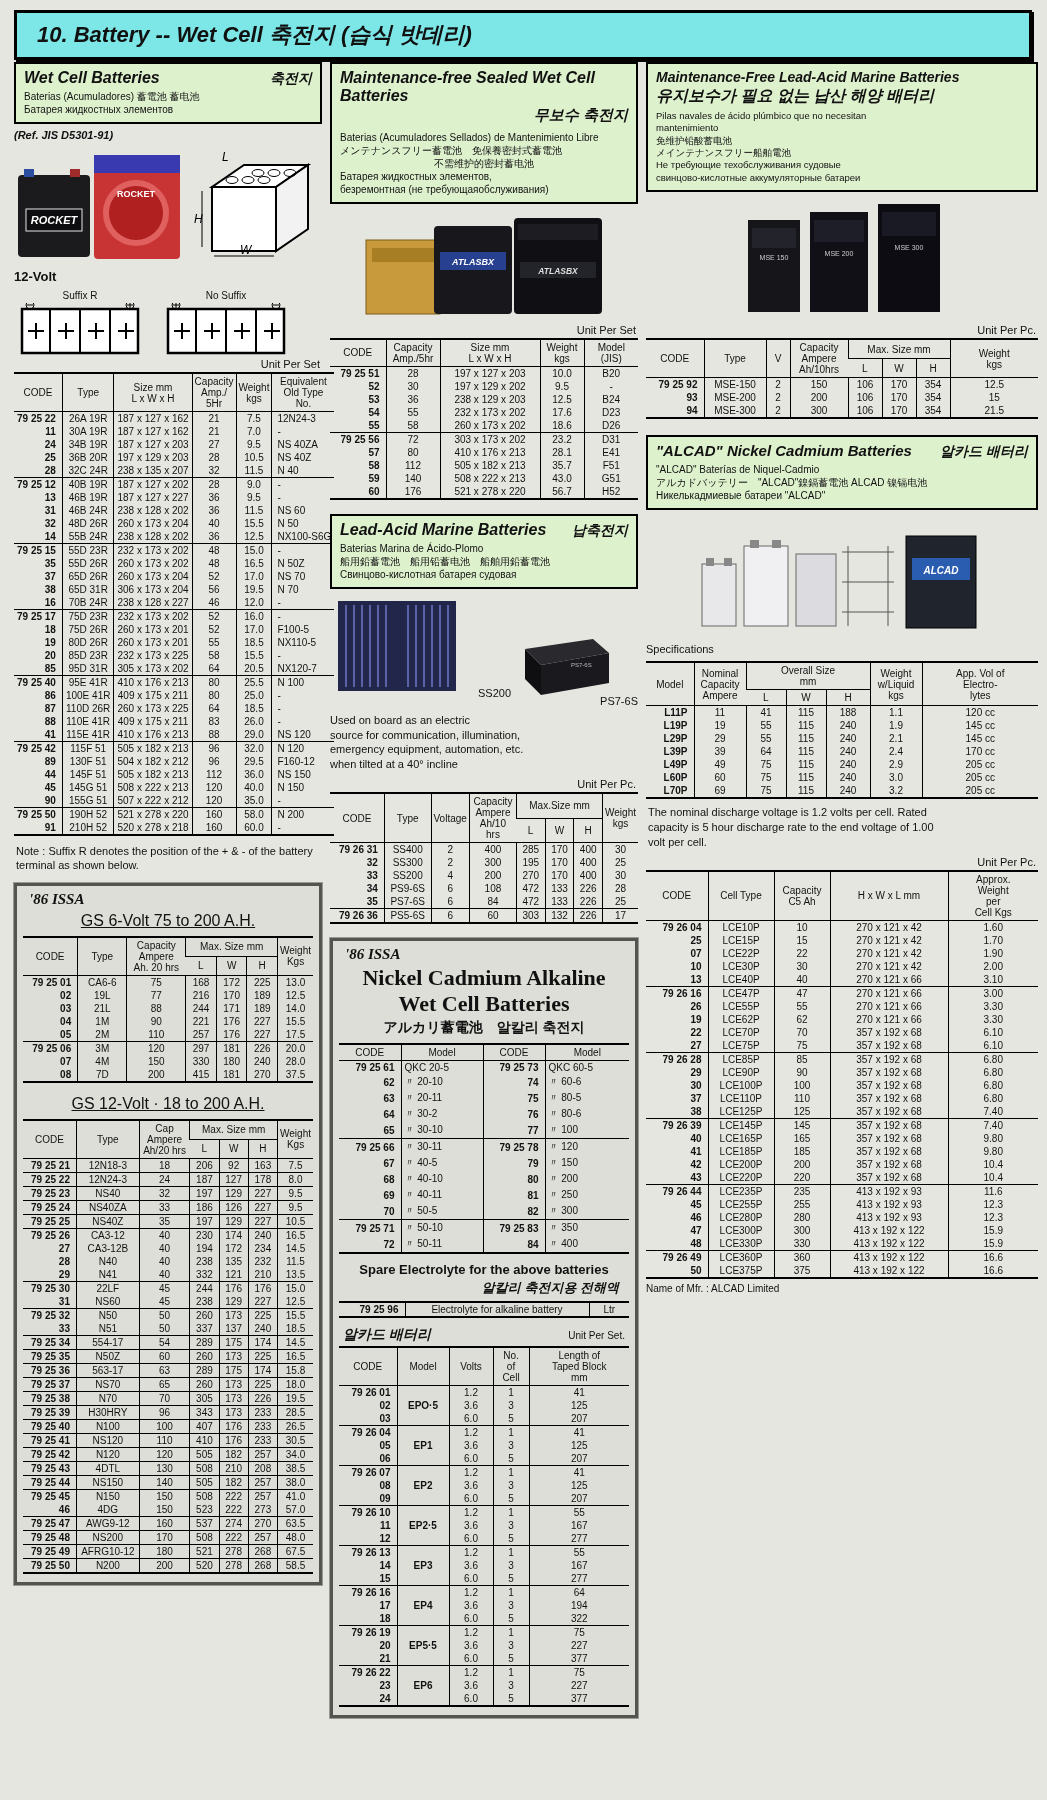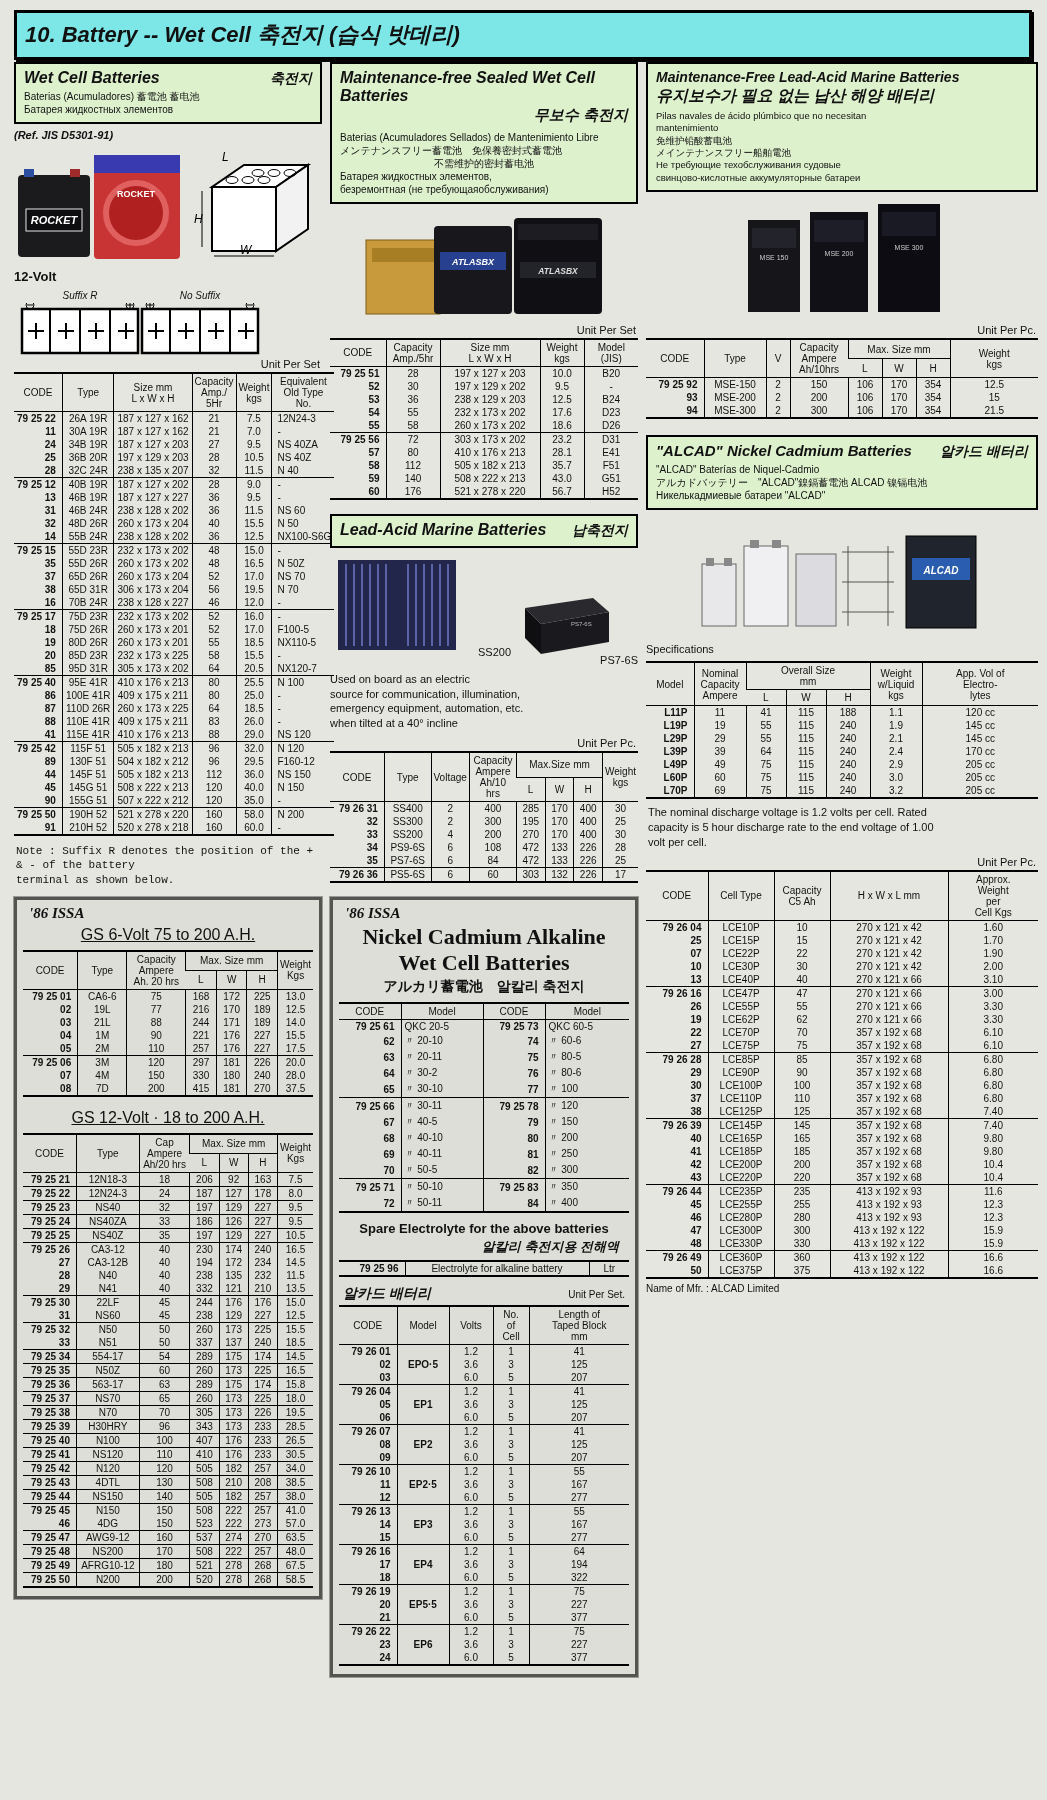--- a/index.html
+++ b/index.html
@@ -1,19 +1,19 @@
 <!DOCTYPE html>
 <html><head>
 <meta charset="utf-8">
 <style>
   html,body{margin:0;padding:0;}
   body{background:#b9b9b4;font-family:"Liberation Sans",sans-serif;color:#111;}
   .page{position:relative;width:1047px;height:1800px;background:#e6e6e1;overflow:hidden;}
   .hdr{position:absolute;left:14px;top:10px;right:15px;height:44px;background:#7de7e7;
-       border:3px solid #000;box-shadow:2px 2px 0 #000;display:flex;align-items:center;padding-left:8px;}
+       border:3px solid #000;box-shadow:2px 2px 0 #000;display:flex;align-items:center;padding-left:20px;}
   .hdr .t{font-size:22px;font-weight:bold;font-style:italic;}
   .col{position:absolute;top:62px;}
   .col-l{left:14px;width:308px;}
   .col-m{left:330px;width:308px;}
   .col-r{left:646px;width:392px;}
   .greenbox{background:#def1cd;border:2px solid #000;padding:5px 8px 6px;}
   .gbrow{display:flex;justify-content:space-between;align-items:baseline;}
   .gb-title{font-size:16px;font-weight:bold;font-style:italic;line-height:1.15;}
   .gb-kr{font-size:14px;font-weight:bold;font-style:italic;white-space:nowrap;margin-left:6px;}
   .gb-lines{font-size:10px;line-height:1.3;margin-top:2px;}
@@ -24,21 +24,21 @@
   .dt th{border-bottom:1.5px solid #000;font-weight:normal;white-space:pre-line;padding:2px 2px;font-size:10px;}
   .dt th,.dt td{border-left:1px solid #000;}
   .dt th:first-child,.dt td:first-child{border-left:none;}
   .dt tbody{border-top:1.5px solid #000;}
   .dt td{padding:1px 3px;text-align:center;white-space:nowrap;}
   .dt td:first-child{text-align:right;font-weight:bold;padding-right:6px;}
   .t-main td:nth-child(6){text-align:left;padding-left:5px;}
   .t-qkc td:nth-child(2),.t-qkc td:nth-child(4){text-align:left;}
   .t-qkc td:nth-child(3){font-weight:bold;text-align:right;padding-right:6px;}
   .t-lce td:nth-child(2){text-align:center;}
-  .note{font-size:11px;margin:8px 2px 10px;line-height:1.3;font-family:Liberation Mono, monospace;}
+  .note{font-size:11px;margin:8px 2px 10px;line-height:1.3;}
   .issabox{border:3px solid #55554f;outline:1px solid #999;background:#dedeD8;padding:4px 6px 8px;position:relative;}
   .issalabel{font-size:15px;font-weight:bold;font-style:italic;font-family:"Liberation Serif",serif;
              display:inline-block;background:inherit;padding:0 6px;margin-top:-4px;}
   .sect-title{font-size:16px;text-align:center;margin:4px 0 6px;text-decoration:underline;}
   .sect-title2{font-size:13px;font-weight:bold;margin:10px 0 6px 6px;}
   .photo{display:flex;align-items:flex-end;gap:8px;margin:6px 0;}
   .cap-label{font-size:11px;}
   .ctext{font-size:11px;text-align:left;line-height:1.35;margin:6px 0;}
   .mfr{font-size:10px;margin-top:4px;}
   svg{display:block;}
@@ -98,21 +98,21 @@
         <text x="30" y="14" font-size="12" font-style="italic">L</text>
         <line x1="10" y1="44" x2="10" y2="100" stroke="#000"></line>
         <text x="2" y="76" font-size="12" font-style="italic">H</text>
         <line x1="22" y1="109" x2="82" y2="109" stroke="#000"></line>
         <text x="48" y="107" font-size="12" font-style="italic">W</text>
       </svg>
     </div>
 
     <div class="sect-title2" style="margin-left:0">12-Volt</div>
 
-    <div style="display:flex;align-items:center;margin:2px 0 0 6px;font-style:italic;">
+    <div style="display:flex;gap:26px;align-items:center;margin:2px 0 0 6px;">
       <div>
         <div class="small" style="text-align:center;margin-bottom:2px">Suffix R</div>
         <svg width="120" height="52" viewBox="0 0 120 52">
           <rect x="2" y="6" width="116" height="44" fill="#fff" stroke="#000" stroke-width="2.5"></rect>
           <circle cx="10" cy="2" r="4" fill="none" stroke="#000"></circle>
             <line x1="7" y1="2" x2="13" y2="2" stroke="#000"></line>
           <circle cx="110" cy="2" r="4" fill="none" stroke="#000"></circle>
             <line x1="107" y1="2" x2="113" y2="2" stroke="#000"></line>
             <line x1="110" y1="-1" x2="110" y2="5" stroke="#000"></line>
           <g stroke="#000" stroke-width="2">
@@ -1041,20 +1041,25 @@
             <td>H52</td>
           </tr>
         </tbody>
       </table>
 
     <div class="greenbox" style="margin-top:14px">
       <div class="gbrow">
         <span class="gb-title">Lead-Acid Marine Batteries</span>
         <span class="gb-kr">납축전지</span>
       </div>
+      <div class="gb-lines">
+        <div>Baterias Marina de Ácido-Plomo</div>
+        <div>船用鉛蓄電池　船用铅蓄电池　船舶用鉛蓄電池</div>
+        <div>Свинцово-кислотная батарея судовая</div>
+      </div>
     </div>
 
     <div class="photo">
       <svg width="140" height="104" viewBox="0 0 140 104">
         <rect x="8" y="6" width="118" height="90" fill="#22264a"></rect>
         <g stroke="#5a62a8" stroke-width="2">
           <line x1="16" y1="10" x2="16" y2="92"></line>
             <line x1="24" y1="10" x2="24" y2="92"></line>
             <line x1="32" y1="10" x2="32" y2="92"></line>
           <line x1="40" y1="10" x2="40" y2="92"></line>

